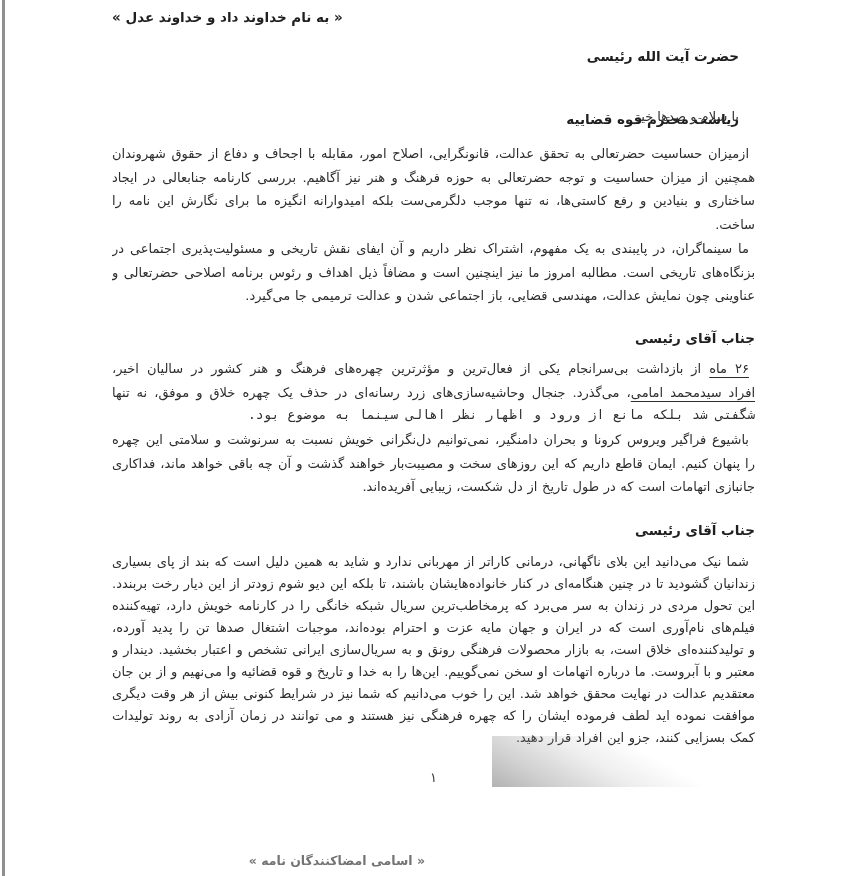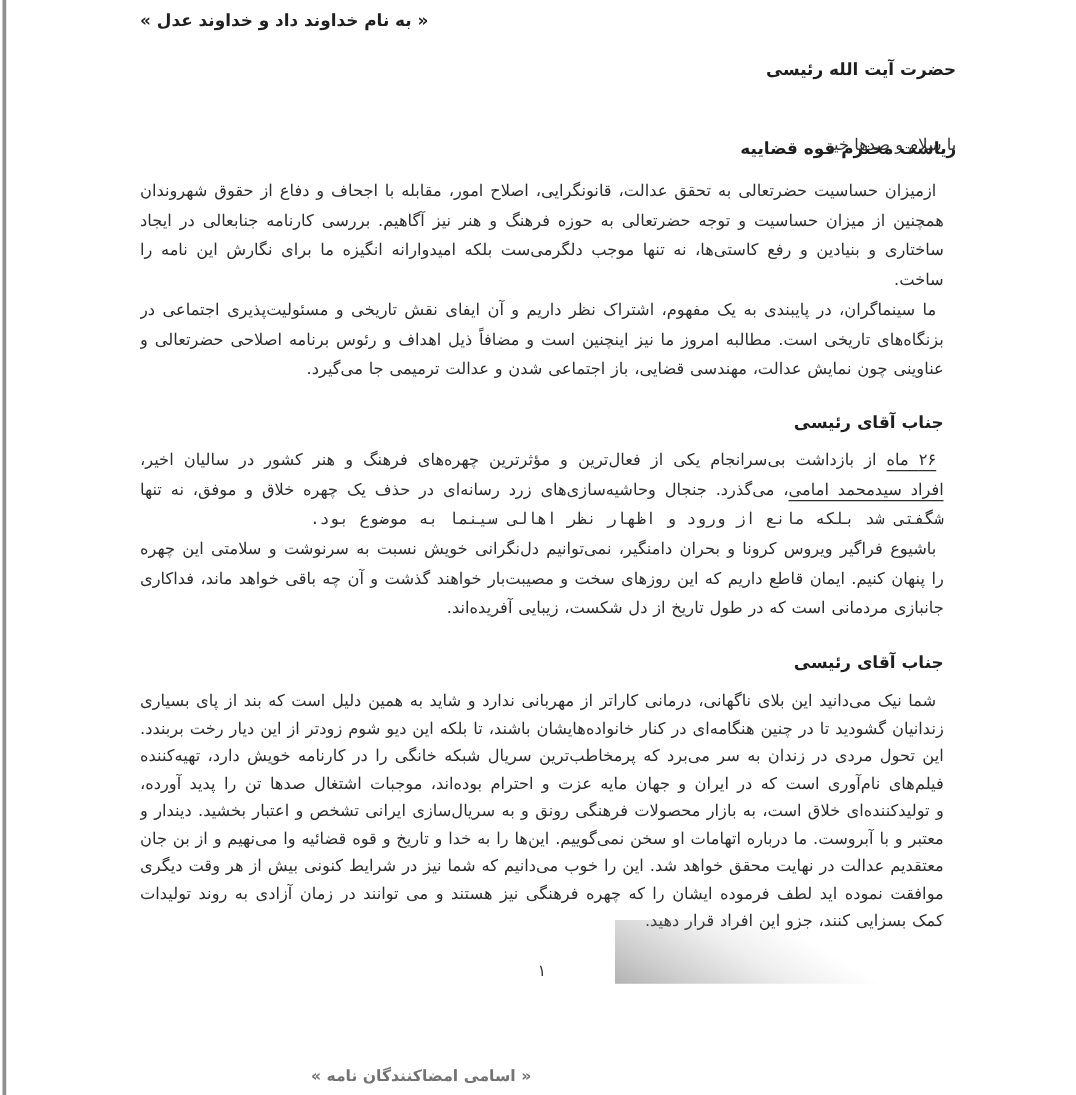--- a/index.html
+++ b/index.html
@@ -30,21 +30,21 @@
     top: 9px;
     left: 112px;
     width: 503px;
     text-align: left;
     font-weight: bold;
     font-size: 13.5px;
     color: #1f1f1f;
   }
   .recipient, .greeting {
     position: absolute;
-    right: 96px;
+    right: 122px;
     text-align: right;
     white-space: nowrap;
   }
   .recipient {
     font-weight: bold;
     font-size: 13.5px;
     color: #1f1f1f;
   }
   .r1 { top: 48px; }
   .r2 { top: 74px; margin-top: 37px; }
@@ -142,21 +142,21 @@
       </div>
       <div class="block heading" style="top: 330px;">جناب آقای رئیسی</div>
       <div class="block paragraph" style="top: 357px;">
         <div class="line first" style="height: 23.5px; line-height: 23.5px;"><span class="u">۲۶ ماه</span><span> از بازداشت بی‌سرانجام یکی از فعال‌ترین و مؤثرترین چهره‌های فرهنگ و هنر کشور در سالیان اخیر،</span></div>
         <div class="line" style="height: 23.5px; line-height: 23.5px;"><span class="u">افراد سیدمحمد امامی</span><span>، می‌گذرد. جنجال وحاشیه‌سازی‌های زرد رسانه‌ای در حذف یک چهره خلاق و موفق، نه تنها موجب</span></div>
         <div class="line last" style="height: 23.5px; line-height: 23.5px; font-family: Liberation Mono, monospace;">شگفتی شد بلکه مانع از ورود و اظهار نظر اهالی سینما به موضوع بود.</div>
       </div>
       <div class="block paragraph" style="top: 428px;">
         <div class="line first" style="height: 23.5px; line-height: 23.5px;">باشیوع فراگیر ویروس کرونا و بحران دامنگیر، نمی‌توانیم دل‌نگرانی خویش نسبت به سرنوشت و سلامتی این چهره خلاق</div>
         <div class="line" style="height: 23.5px; line-height: 23.5px;">را پنهان کنیم. ایمان قاطع داریم که این روزهای سخت و مصیبت‌بار خواهند گذشت و آن چه باقی خواهد ماند، فداکاری و</div>
-        <div class="line last" style="height: 23.5px; line-height: 23.5px;">جانبازی مردمانی است که در طول تاریخ از دل شکست، زیبایی آفریده‌اند.</div>
+        <div class="line last" style="height: 23.5px; line-height: 23.5px;">جانبازی اتهامات است که در طول تاریخ از دل شکست، زیبایی آفریده‌اند.</div>
       </div>
       <div class="block heading" style="top: 522px;">جناب آقای رئیسی</div>
       <div class="block paragraph" style="top: 551px;">
         <div class="line first" style="height: 22px; line-height: 22px;">شما نیک می‌دانید این بلای ناگهانی، درمانی کاراتر از مهربانی ندارد و شاید به همین دلیل است که بند از پای بسیاری از</div>
         <div class="line" style="height: 22px; line-height: 22px;">زندانیان گشودید تا در چنین هنگامه‌ای در کنار خانواده‌هایشان باشند، تا بلکه این دیو شوم زودتر از این دیار رخت بربندد.</div>
         <div class="line" style="height: 22px; line-height: 22px;">این تحول مردی در زندان به سر می‌برد که پرمخاطب‌ترین سریال شبکه خانگی را در کارنامه خویش دارد، تهیه‌کننده</div>
         <div class="line" style="height: 22px; line-height: 22px;">فیلم‌های نام‌آوری است که در ایران و جهان مایه عزت و احترام بوده‌اند، موجبات اشتغال صدها تن را پدید آورده، کارآفرین</div>
         <div class="line" style="height: 22px; line-height: 22px;">و تولیدکننده‌ای خلاق است، به بازار محصولات فرهنگی رونق و به سریال‌سازی ایرانی تشخص و اعتبار بخشید. دیندار و</div>
         <div class="line" style="height: 22px; line-height: 22px;">معتبر و با آبروست. ما درباره اتهامات او سخن نمی‌گوییم. این‌ها را به خدا و تاریخ و قوه قضائیه وا می‌نهیم و از بن جان</div>
         <div class="line" style="height: 22px; line-height: 22px;">معتقدیم عدالت در نهایت محقق خواهد شد. این را خوب می‌دانیم که شما نیز در شرایط کنونی بیش از هر وقت دیگری به</div>

